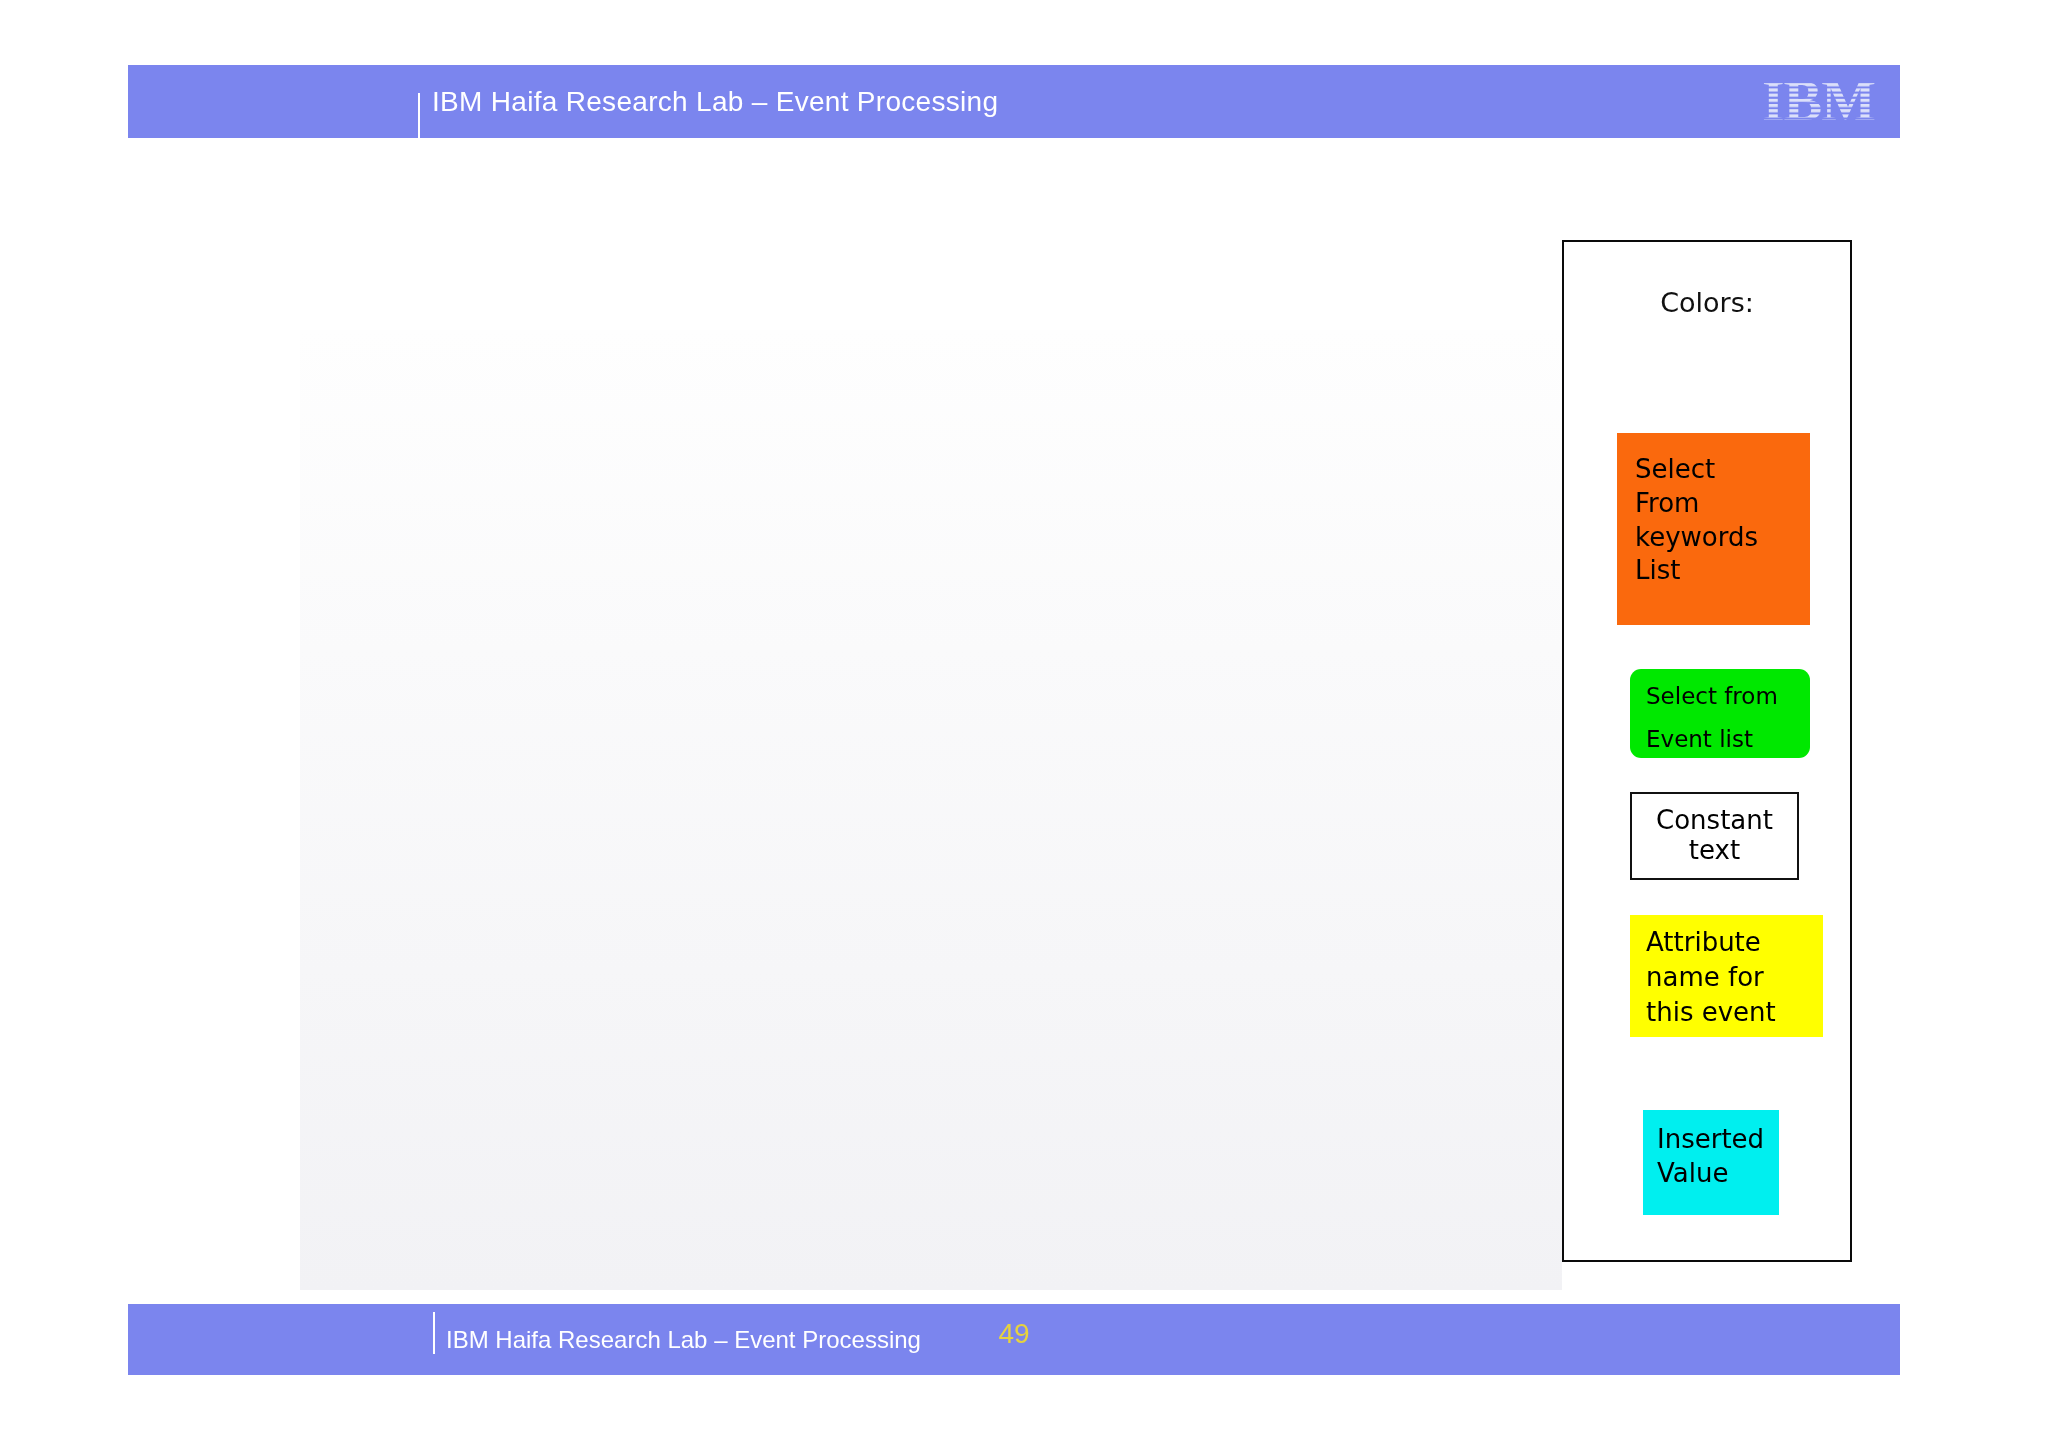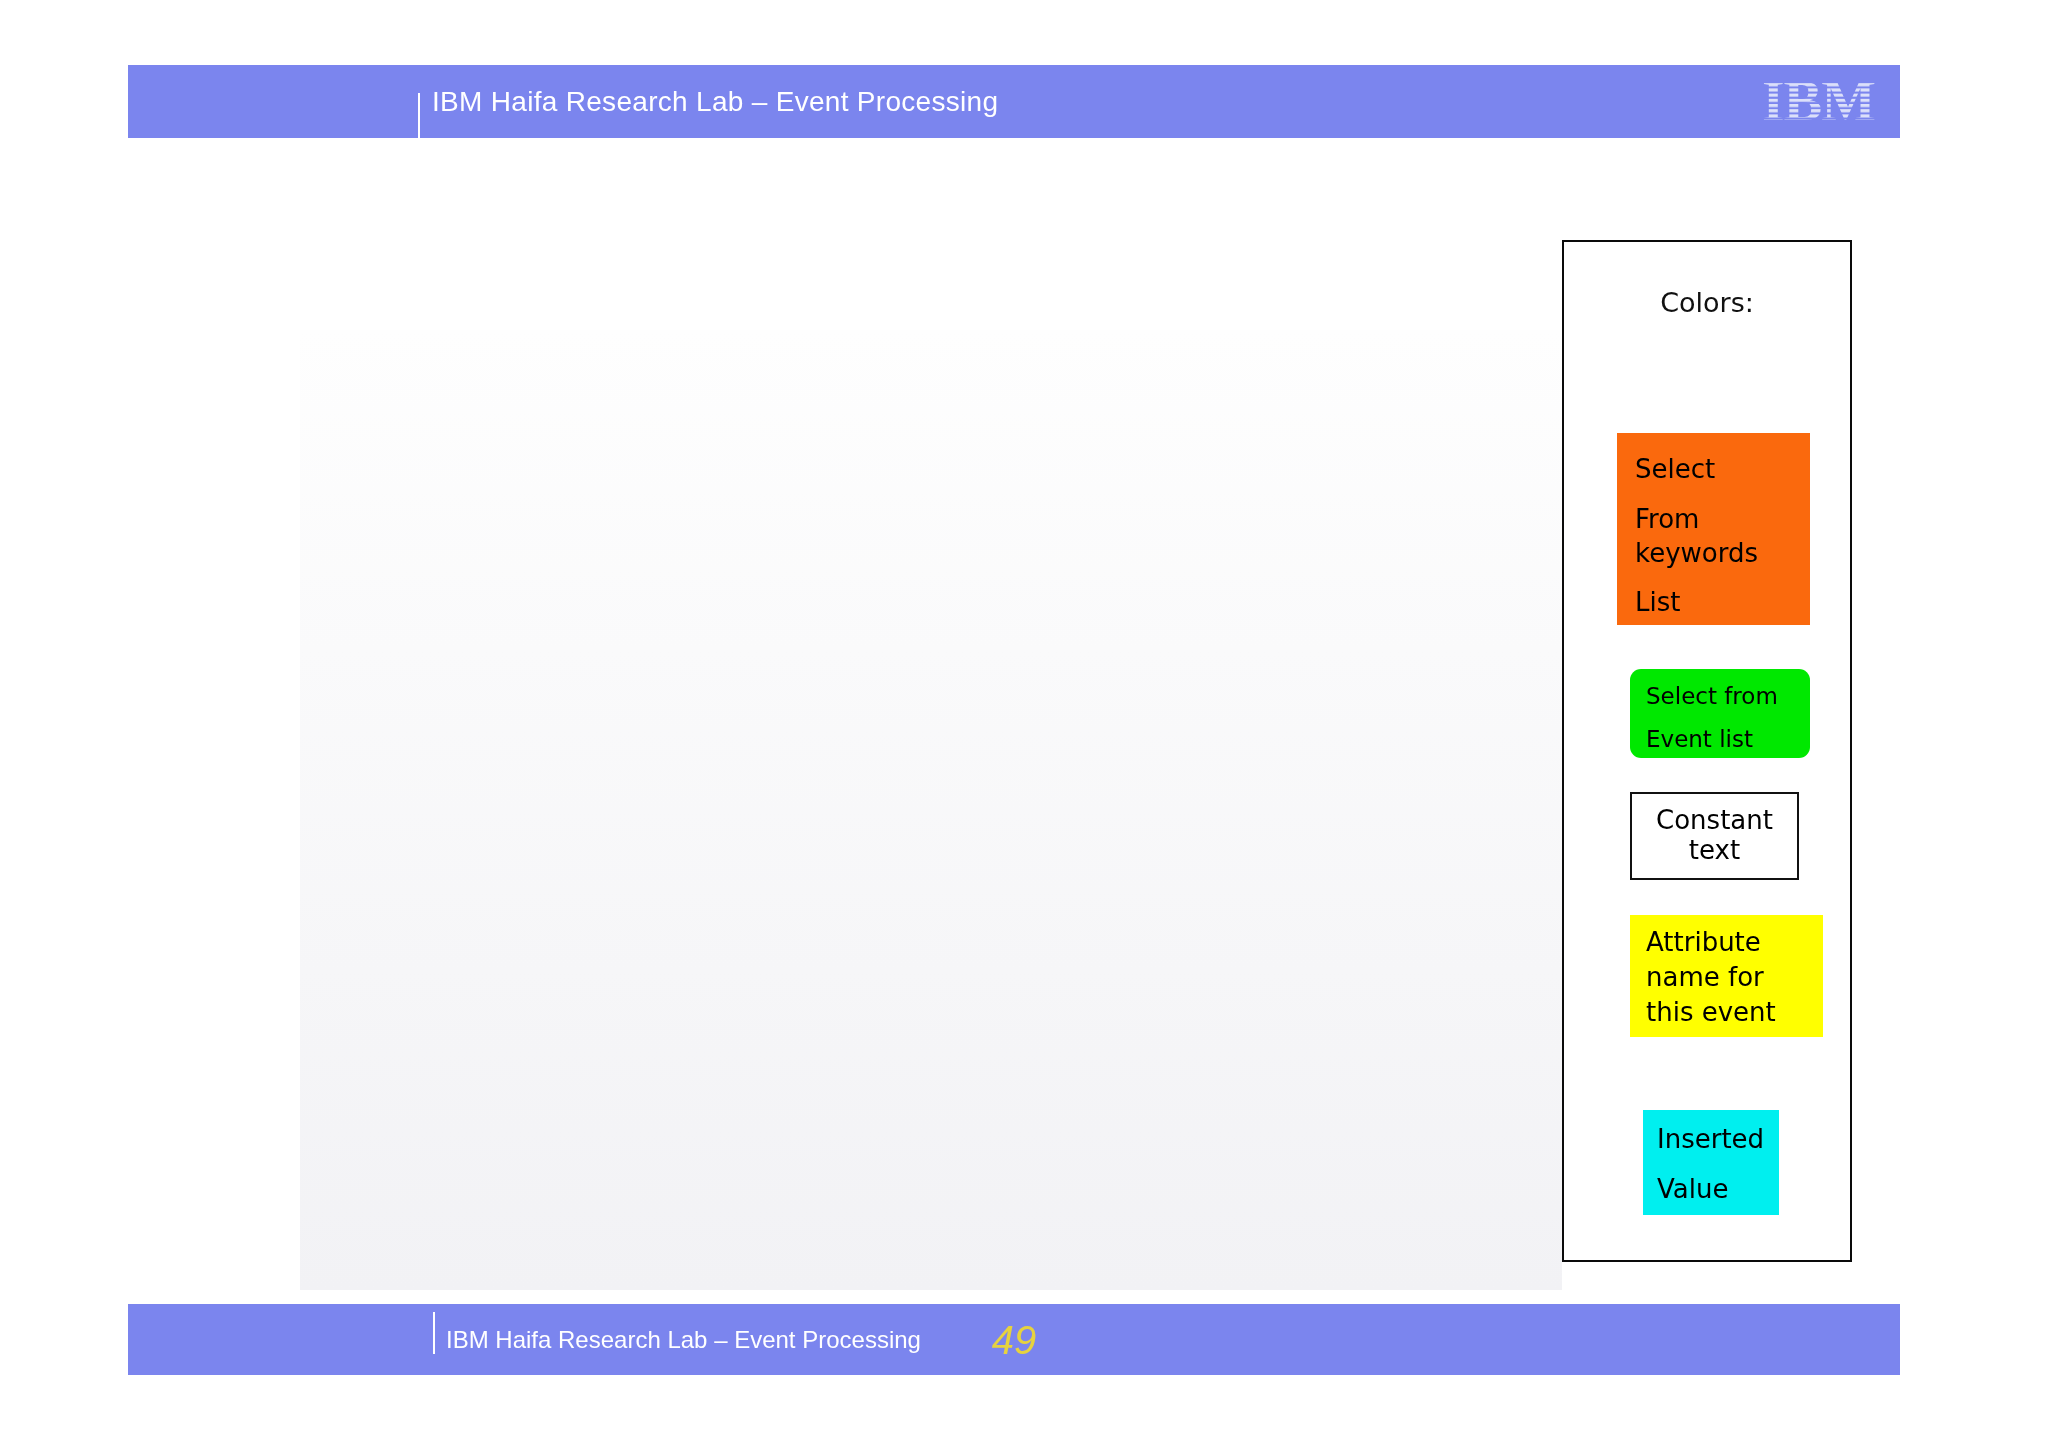--- a/index.html
+++ b/index.html
@@ -11,21 +11,21 @@
   .bar.top{top:65px;height:73px;}
   .bar.bottom{top:1304px;height:71px;}
   .vline{position:absolute;background:#ffffff;width:2px;}
   .top .vline{left:290px;top:28px;height:57px;}
   .bottom .vline{left:305px;top:8px;height:42px;}
   .bar-title{position:absolute;left:304px;top:0;height:73px;display:flex;align-items:center;
              color:#ffffff;font-size:28px;letter-spacing:0.3px;}
   .footer-title{position:absolute;left:318px;top:0;height:71px;display:flex;align-items:center;
              color:#ffffff;font-size:24px;}
   .page-num{position:absolute;left:0;width:100%;top:14px;text-align:center;
-            color:var(--page_number,#E6D23F);font-size:40px;font-style:italic;}
+            color:var(--page_number,#E6D23F);font-size:28px;}
   .copyright{position:absolute;right:38px;top:0;height:71px;display:flex;align-items:center;
              color:#ffffff;font-size:24px;}
   .ibm-logo{position:absolute;right:10px;top:8px;}
 
   
   .slide-title{position:absolute;left:220px;top:238px;margin:0;font-weight:400;
                font-family:"DejaVu Sans",sans-serif;font-size:64px;letter-spacing:1px;
                color:var(--title,#ED174F);}
 
   
@@ -43,21 +43,21 @@
   .dbox-customer{left:139px;top:276px;width:290px;height:105px;background:var(--attribute,#FFFF00);}
   .dbox-johngalt{left:462px;top:276px;width:369px;height:105px;background:var(--inserted,#00C3F4);}
 
   
   .legend{position:absolute;left:1562px;top:240px;width:290px;height:1022px;
           background:#ffffff;border:2px solid #0a0a0a;box-sizing:border-box;
           font-family:"DejaVu Sans",sans-serif;}
   .legend-title{position:absolute;top:45px;left:0;width:100%;text-align:center;
                 color:#111;font-size:27px;}
   .litem{position:absolute;box-sizing:border-box;color:#000;font-size:26px;line-height:1.3;}
-  .litem .lline + .lline{margin-top:16px;}
+  .litem .lline + .lline{}
   .litem-keywords {left:53px;top:191px;width:193px;height:192px;background:var(--select_keywords,#FA690D);padding:20px 4px 0 18px;}
   .litem-event    {left:66px;top:427px;width:180px;height:89px; background:var(--legend_event,#00E800);font-size:23px;padding:13px 0 0 16px;border-radius:11px;}
   .litem-event .lline + .lline{margin-top:13px;}
   .litem-constant {left:66px;top:550px;width:169px;height:88px; background:#ffffff;border:2px solid #111;
                    display:flex;align-items:center;justify-content:center;text-align:center;line-height:1.15;}
   .litem-attribute{left:66px;top:673px;width:193px;height:122px;background:var(--attribute,#FFFF00);padding:10px 4px 0 16px;line-height:1.35;}
   .litem-inserted {left:79px;top:868px;width:136px;height:105px;background:var(--legend_inserted,#00EFEF);padding:13px 2px 0 14px;}
 </style>
 </head>
 <body>

